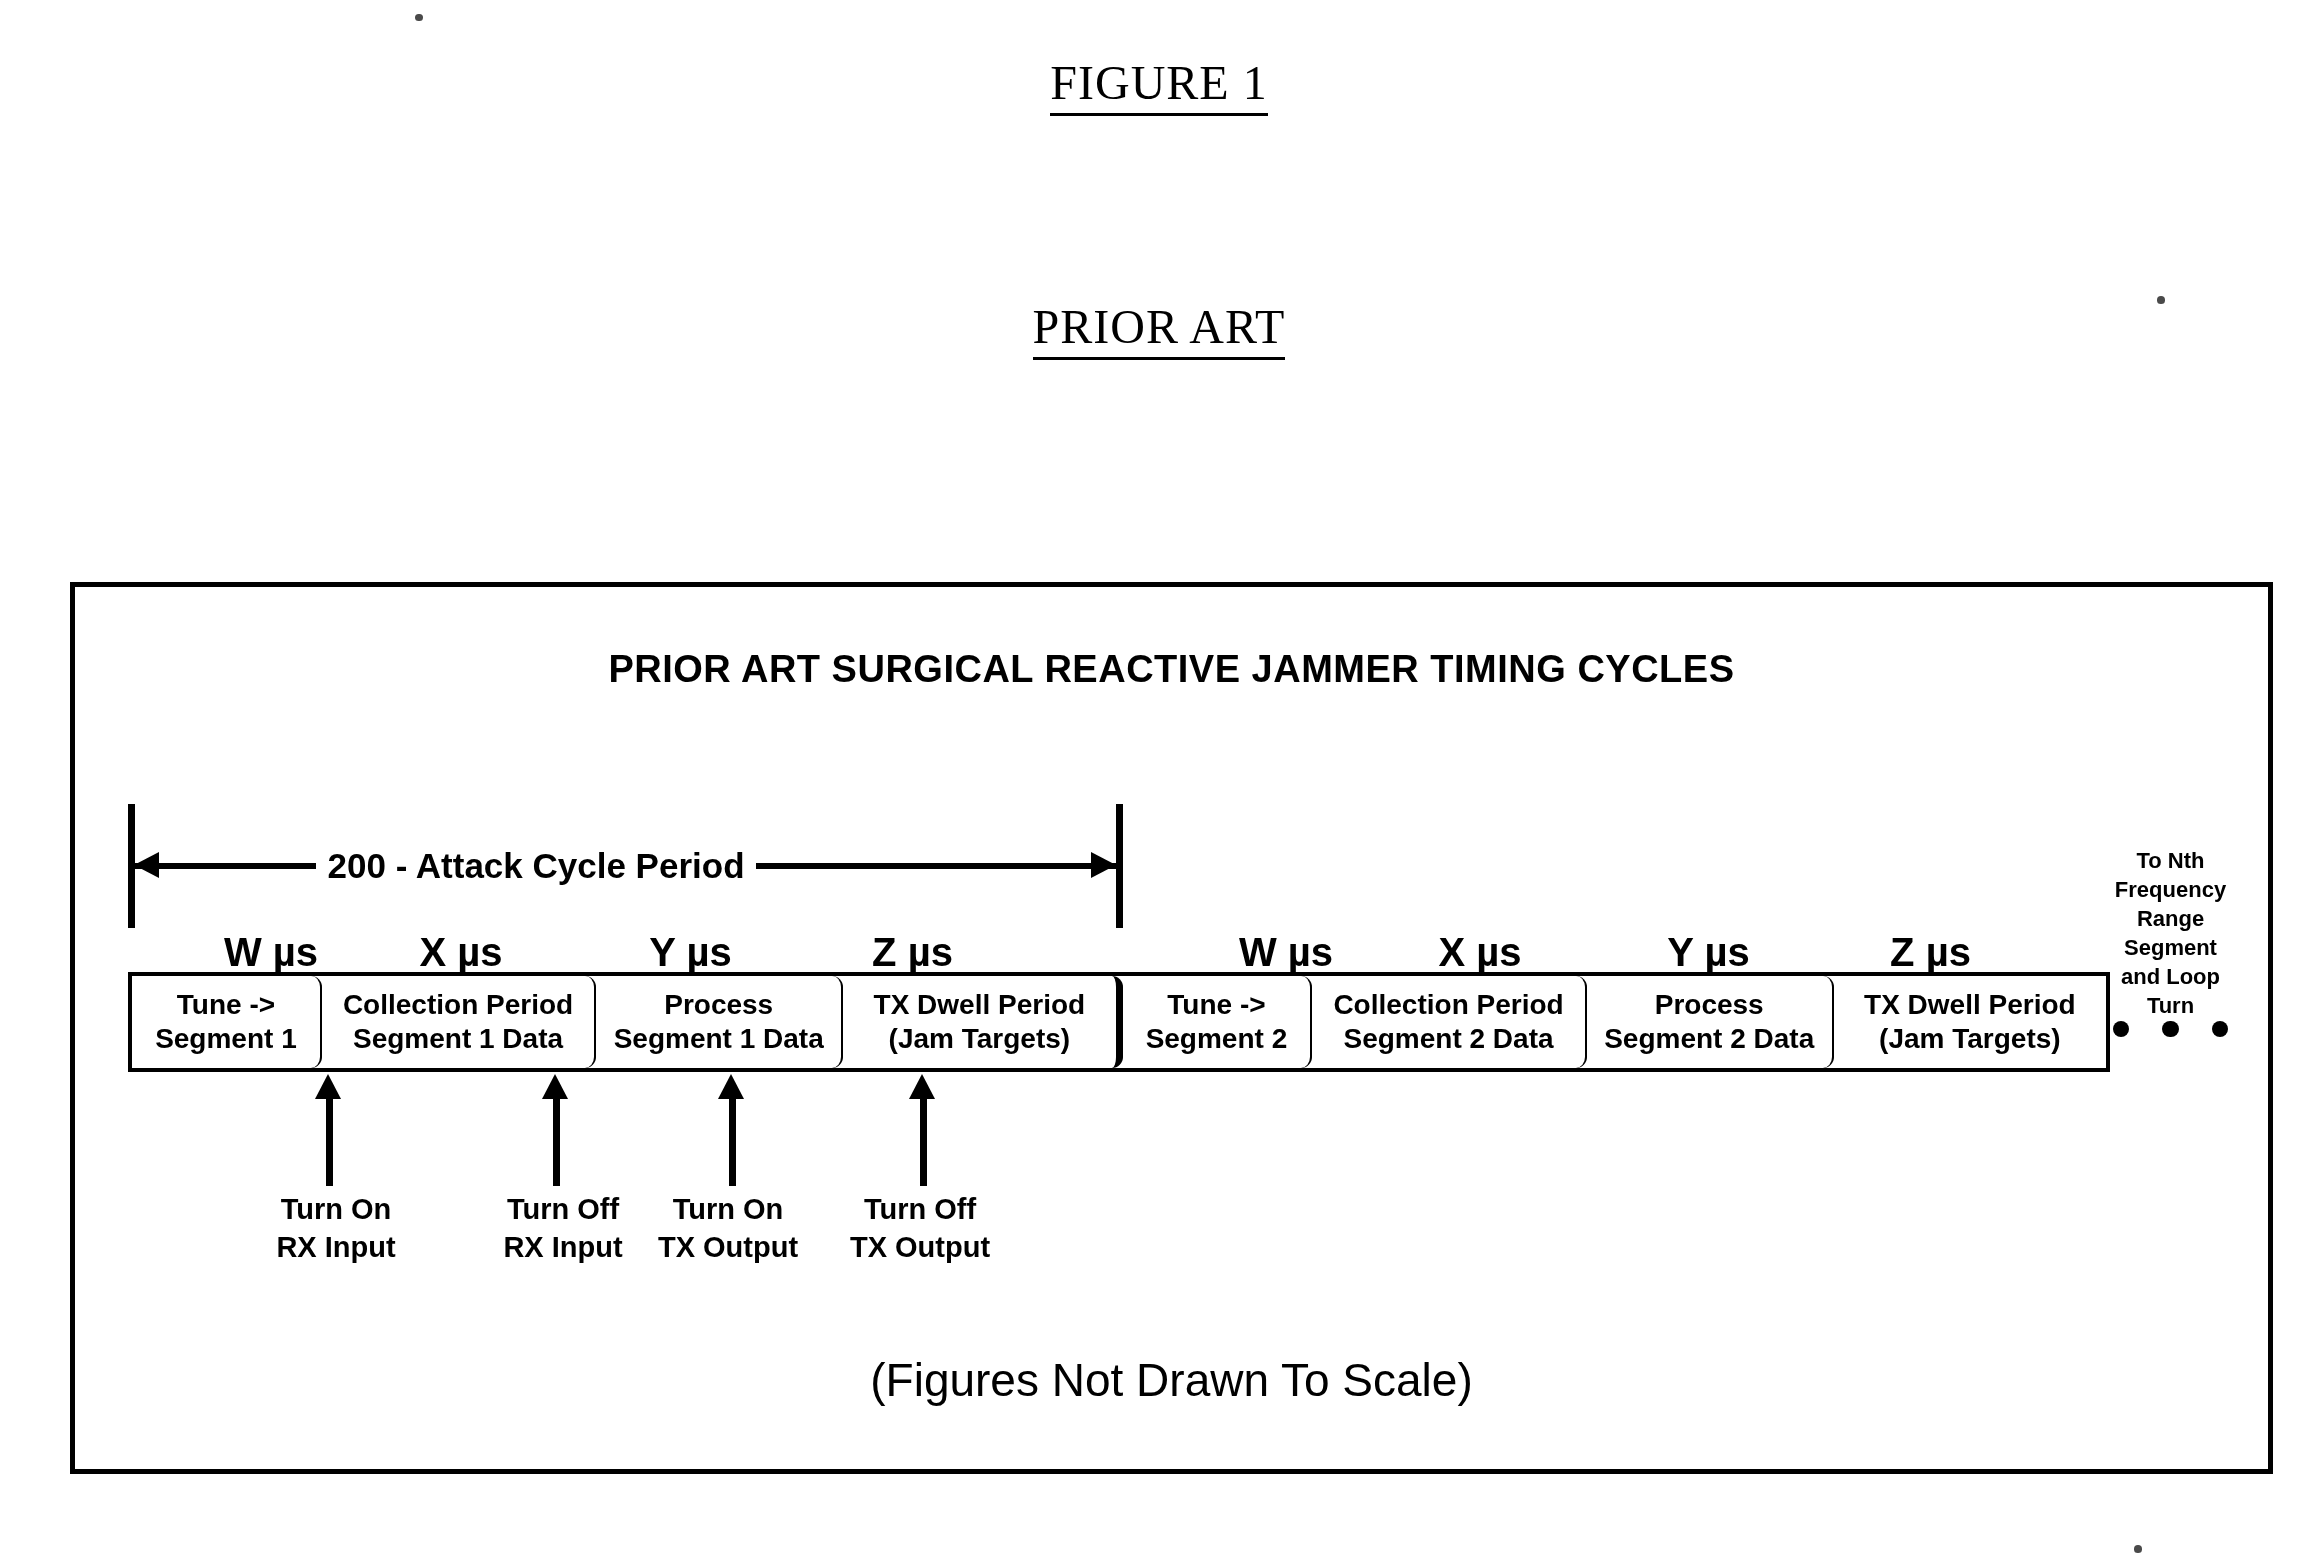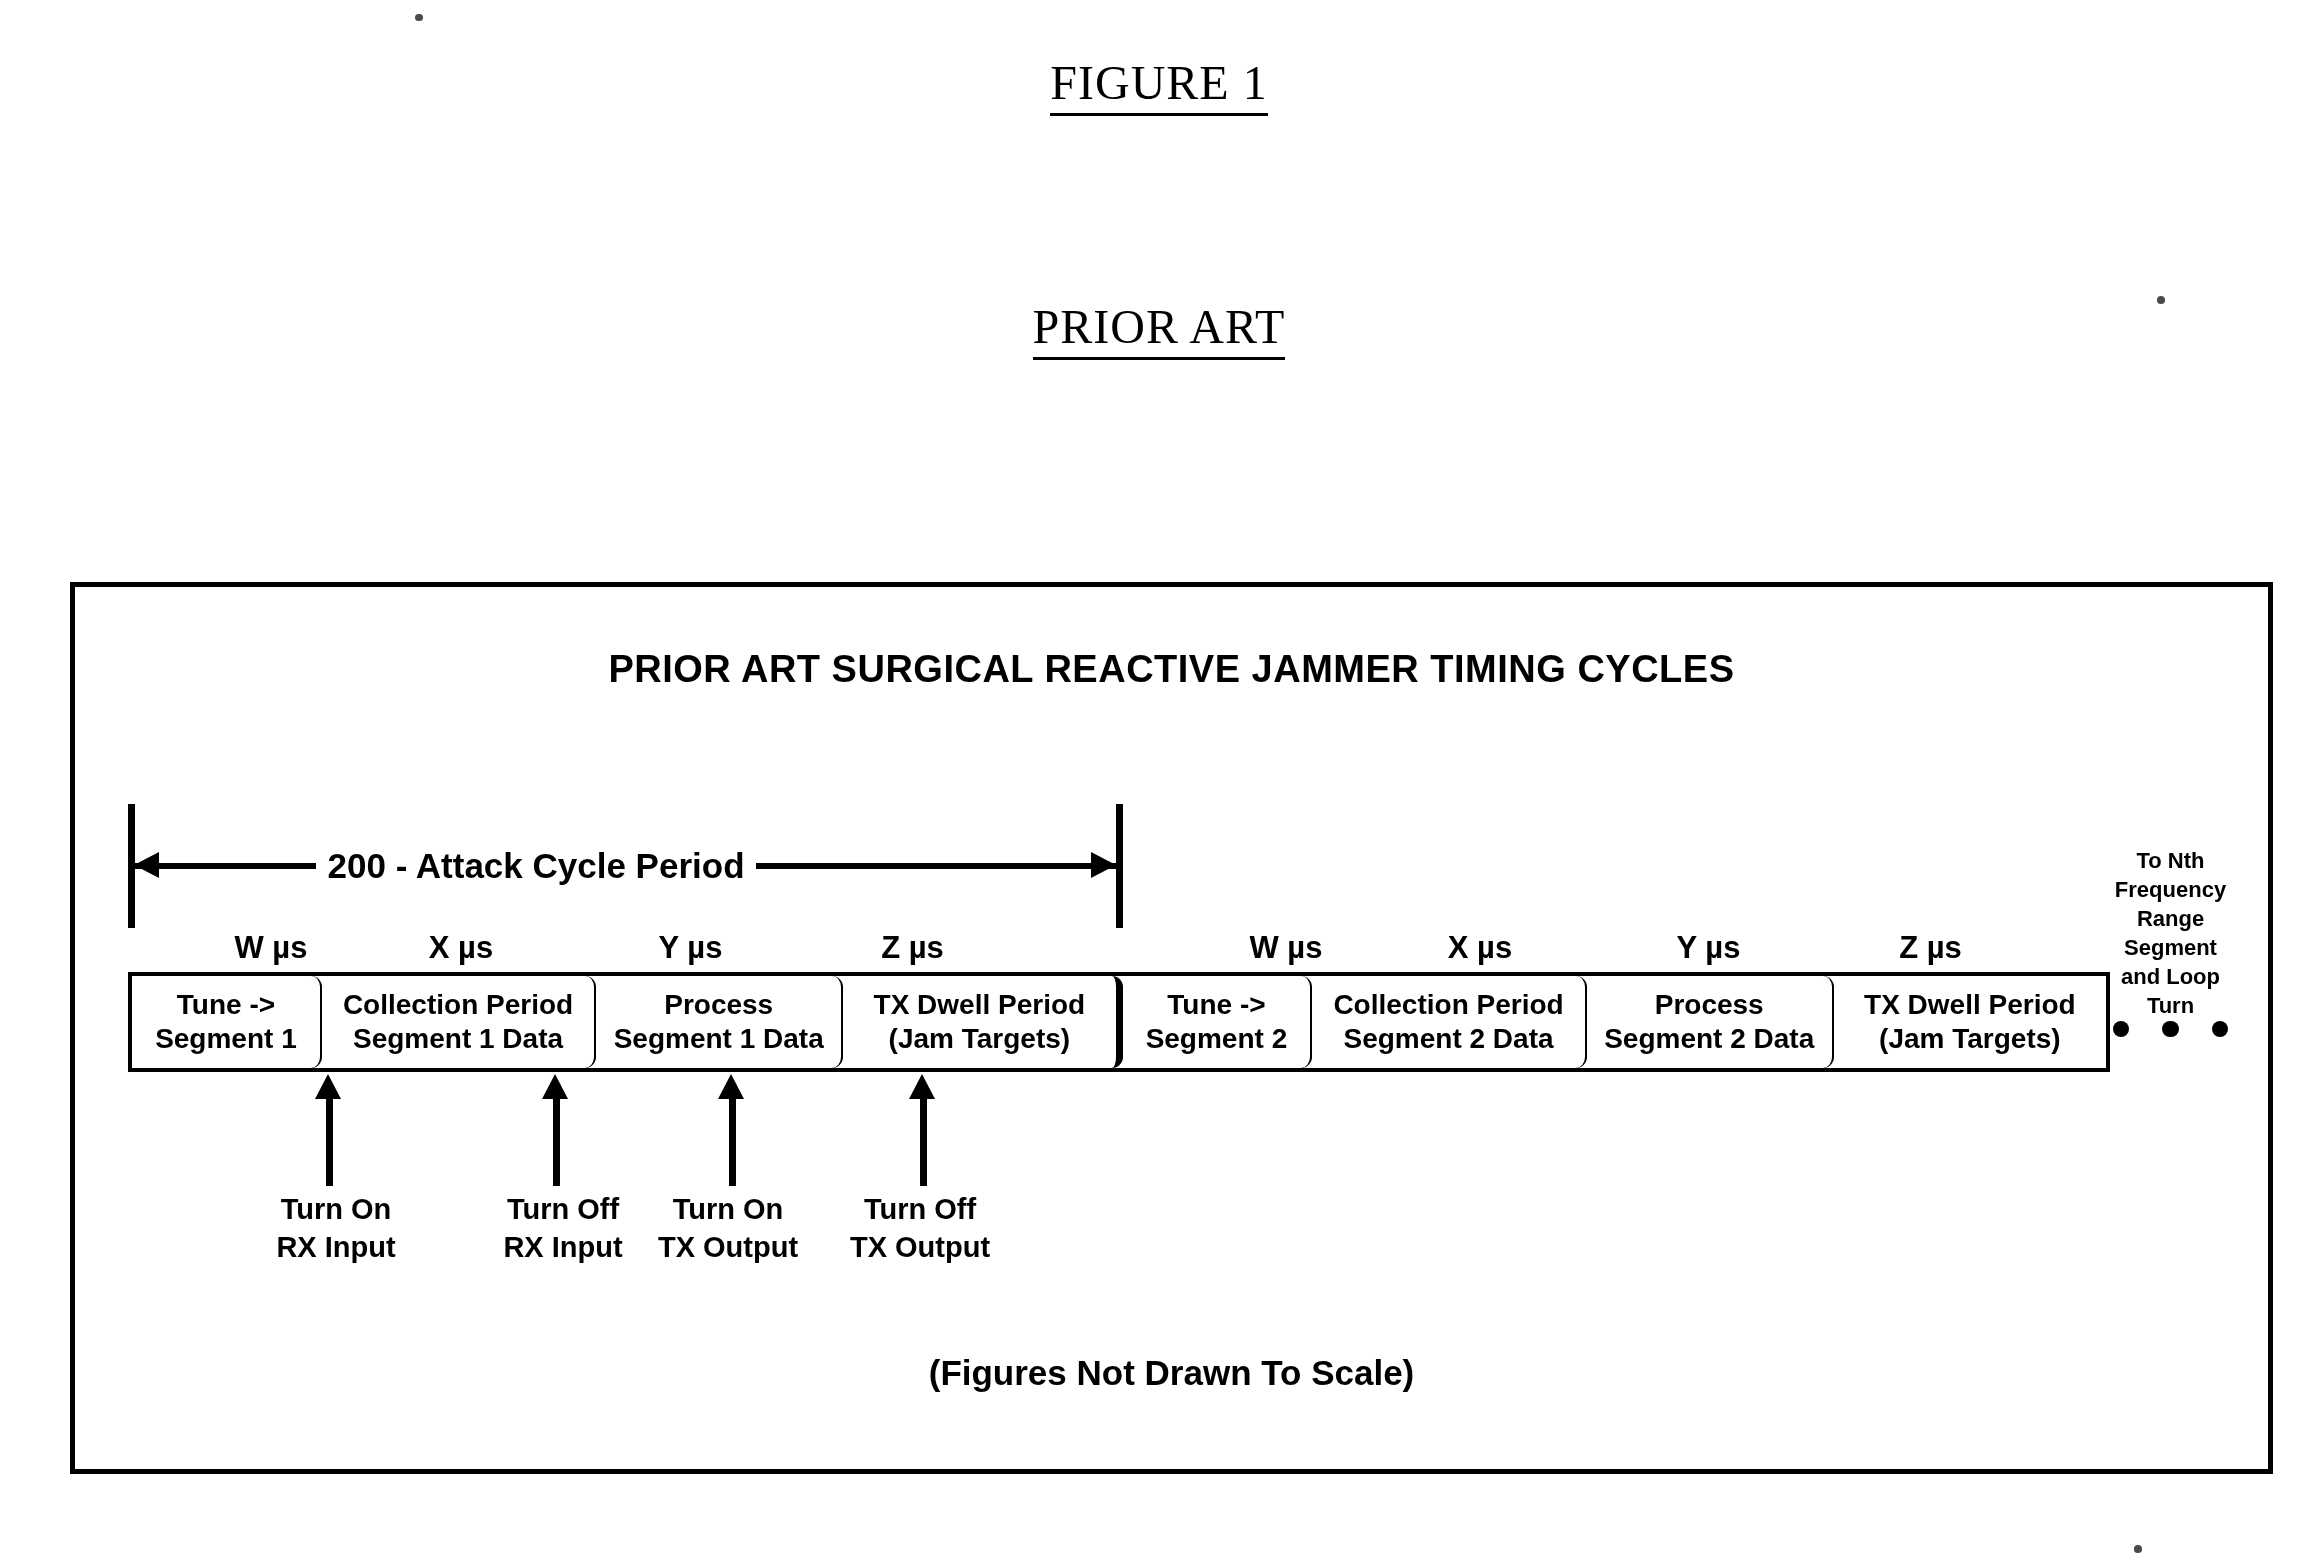--- a/index.html
+++ b/index.html
@@ -116,21 +116,21 @@
     position: absolute;
     left: 53px;
     top: 343px;
     width: 1982px;
     height: 46px;
   }
   .duration-label {
     position: absolute;
     top: 0;
     text-align: center;
-    font-size: 31px;
+    font-size: 40px;
     font-weight: bold;
     font-stretch: condensed;
     white-space: nowrap;
   }
 
   
   #timing-bar {
     position: absolute;
     left: 53px;
     top: 385px;
@@ -216,22 +216,22 @@
     background: #000;
   }
 
   
   #scale-note {
     position: absolute;
     left: 0;
     top: 766px;
     width: 100%;
     text-align: center;
-    font-size: 35px;
-    font-weight: bold;
+    font-size: 46px;
+    font-weight: normal;
     font-stretch: condensed;
     white-space: nowrap;
   }
 
   
   .speck {
     position: absolute;
     background: #4a4a4a;
     border-radius: 50%;
   }

